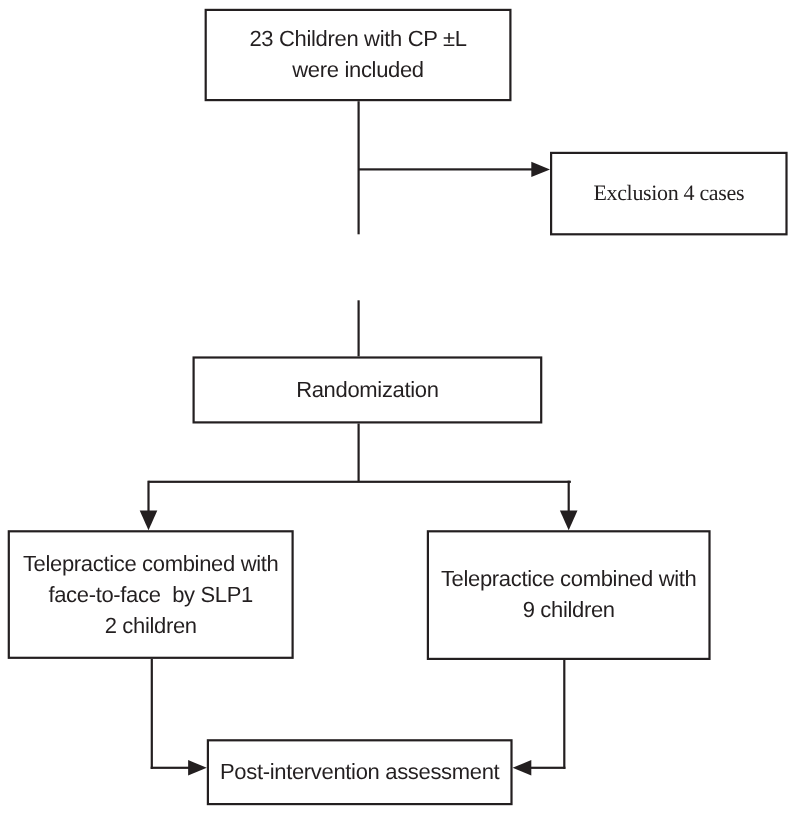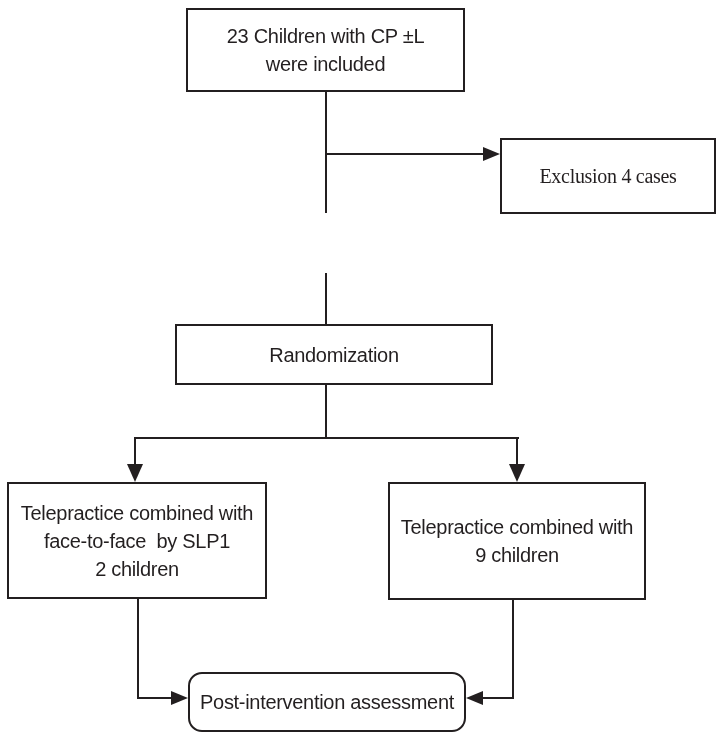--- a/index.html
+++ b/index.html
@@ -30,21 +30,21 @@
   }
   .node .line { white-space: pre-wrap; }
 
   
   .node-included      { left: 186px; top: 8px;   width: 279px; height: 84px; }
   .node-exclusion     { left: 500px; top: 138px; width: 216px; height: 76px; font-family: Liberation Serif, serif; }
   .node-pre           { left: 187px; top: 213px; width: 278px; height: 60px; }
   .node-randomization { left: 175px; top: 324px; width: 318px; height: 61px; }
   .node-slp1          { left: 7px;   top: 482px; width: 260px; height: 117px; }
   .node-slp2          { left: 388px; top: 482px; width: 258px; height: 118px; }
-  .node-post          { left: 188px; top: 672px; width: 278px; height: 60px; border-radius: 14px; }
+  .node-post          { left: 188px; top: 672px; width: 278px; height: 60px; }
 
   
   .cline { position: absolute; background: #231f20; }
   .v-top-pre     { left: 325px; top: 92px;  width: 2px;   height: 121px; }
   .h-exclusion   { left: 326px; top: 153px; width: 158px; height: 2px; }
   .v-pre-rand    { left: 325px; top: 273px; width: 2px;   height: 51px; }
   .v-rand-split  { left: 325px; top: 385px; width: 2px;   height: 53px; }
   .h-split       { left: 135px; top: 437px; width: 384px; height: 2px; }
   .v-split-left  { left: 134px; top: 437px; width: 2px;   height: 29px; }
   .v-split-right { left: 516px; top: 437px; width: 2px;   height: 29px; }

